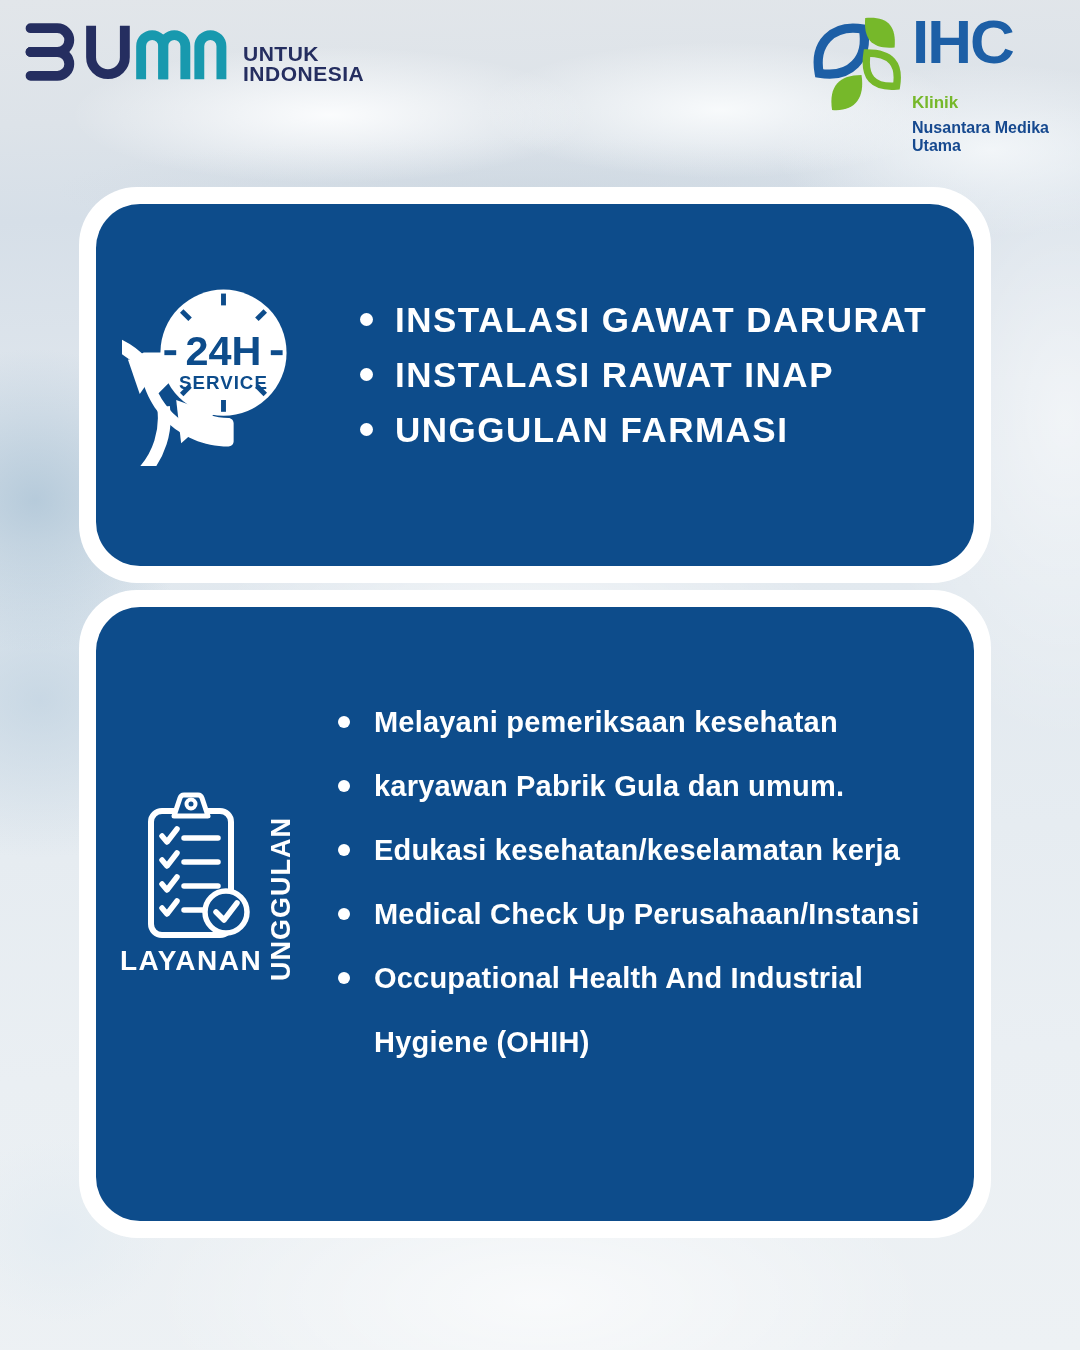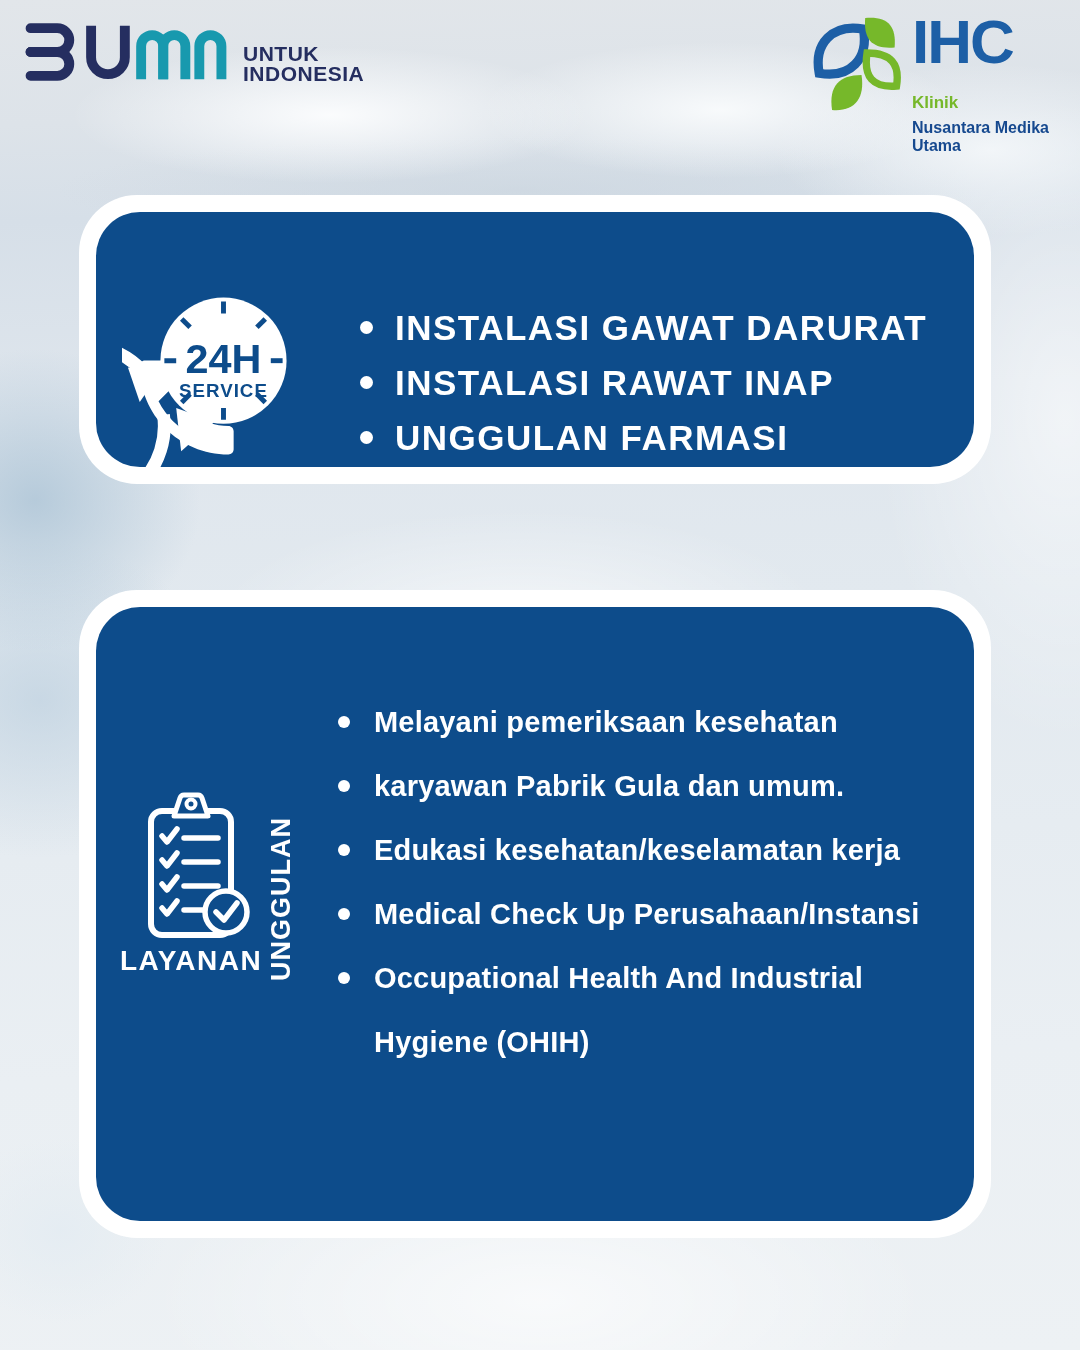--- a/index.html
+++ b/index.html
@@ -25,21 +25,21 @@
   .bumn-logo{position:absolute;left:20px;top:20px;width:212px;height:64px;}
   .bumn-tagline{position:absolute;left:243px;top:44px;color:#252e60;font-weight:bold;
     font-size:21px;line-height:20px;letter-spacing:.5px;}
   .ihc-mark{position:absolute;left:810px;top:14px;width:92px;height:100px;}
   .ihc-text{position:absolute;left:912px;top:10px;display:flex;flex-direction:column;}
   .ihc-name{font-size:62px;line-height:64px;font-weight:bold;letter-spacing:-2px;color:#1d5fa6;}
   .ihc-sub1{font-size:17px;line-height:17px;font-weight:bold;color:#76b82a;margin-top:20px;}
   .ihc-sub2{font-size:16px;line-height:18px;font-weight:bold;color:#16498f;margin-top:8px;}
   
   .card{position:absolute;left:79px;width:912px;background:#ffffff;border-radius:58px;}
-  .card-24h{top:187px;height:289px;margin-top:8px;}
+  .card-24h{top:187px;height:396px;}
   .card-layanan{top:590px;height:648px;}
   .card-inner{position:absolute;inset:17px;background:#0d4c8b;border-radius:44px;overflow:hidden;}
   
   ul.blist{list-style:none;margin:0;padding:0;position:absolute;color:#fff;}
   ul.blist li{display:flex;align-items:center;}
   ul.blist .dot{border-radius:50%;background:#fff;flex:0 0 auto;}
   ul.blist .dot.hidden{visibility:hidden;}
   #list-24h{left:264px;top:88px;}
   #list-24h li{height:55px;font-size:35px;font-weight:bold;letter-spacing:1.5px;}
   #list-24h .dot{width:13px;height:13px;margin-right:22px;}

